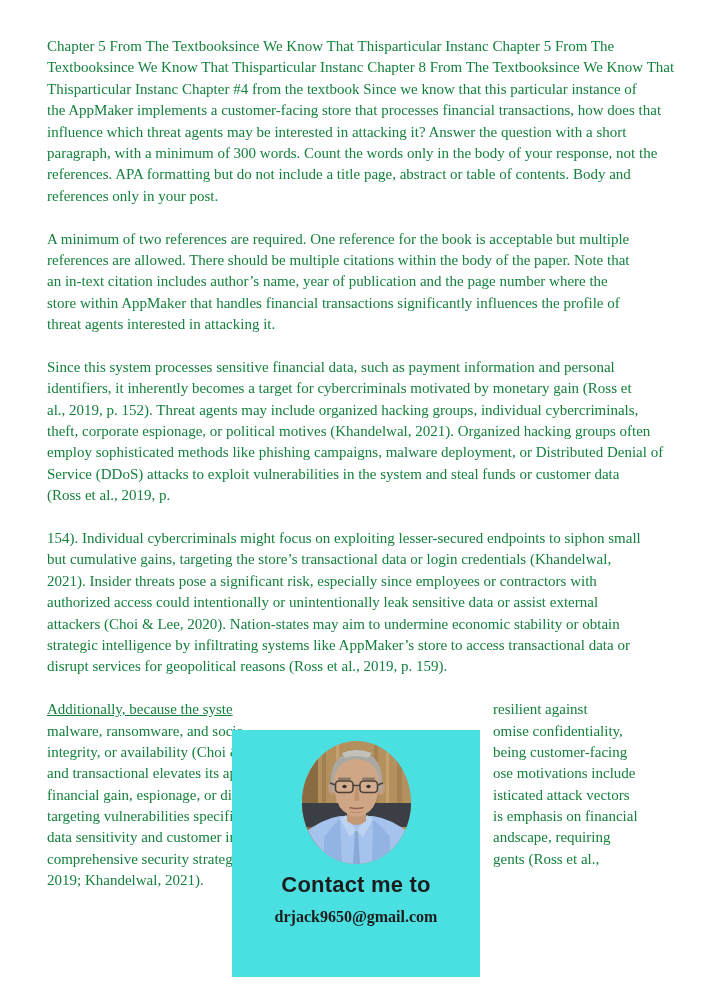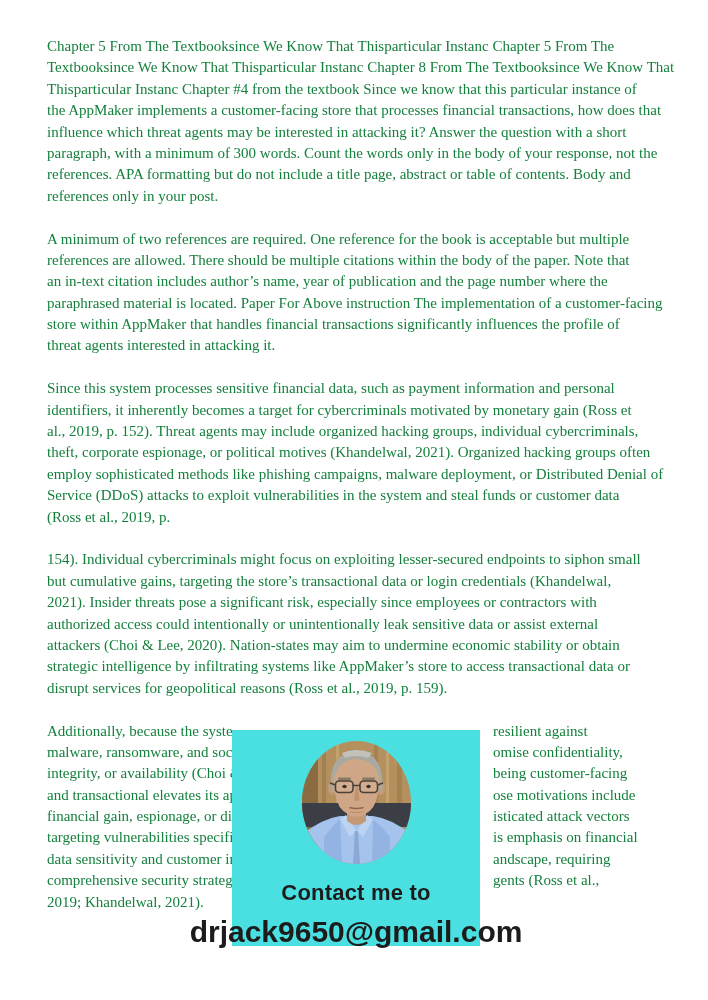--- a/index.html
+++ b/index.html
@@ -19,45 +19,44 @@
     color: #111111;
   }
   .paragraph { margin: 0 0 21.4px 0; }
   .paragraph:last-child { margin-bottom: 0; }
   .text-line { white-space: pre; height: 21.4px; }
   .frag-row { position: relative; white-space: pre; height: 21.4px; }
   .frag-right { position: absolute; left: 446px; top: 0; white-space: pre; }
   .promo {
     position: absolute;
     left: 232px; top: 730px;
-    width: 248px; height: 216px;
+    width: 248px; height: 247px;
     display: flex;
     flex-direction: column;
     align-items: center;
     box-sizing: border-box;
-    justify-content: space-between;
   }
   .promo-photo {
     margin-top: 11px;
     width: 109px; height: 123px;
     flex: 0 0 auto;
   }
   .promo-headline {
     font-family: "Liberation Sans", sans-serif;
     font-weight: bold;
     font-size: 22px;
     line-height: 30px;
     text-align: center;
     margin-top: 6px;
     letter-spacing: 0.2px;
   }
   .promo-email {
-    font-family: Liberation Sans, sans-serif;
+    font-family: Liberation Serif, serif;
     font-weight: bold;
-    font-size: 30px;
+    font-size: 16px;
     line-height: 28px;
     margin-top: 3px;
     text-align: center;
   }
 </style>
 </head>
 <body style="background: rgb(255, 255, 255);">
 
 <div class="doc" style="color: #15803d;">
     <div class="paragraph">
@@ -67,21 +66,20 @@
       <div class="text-line">the AppMaker implements a customer-facing store that processes financial transactions, how does that</div>
       <div class="text-line">influence which threat agents may be interested in attacking it? Answer the question with a short</div>
       <div class="text-line">paragraph, with a minimum of 300 words. Count the words only in the body of your response, not the</div>
       <div class="text-line">references. APA formatting but do not include a title page, abstract or table of contents. Body and</div>
       <div class="text-line">references only in your post.</div>
     </div>
     <div class="paragraph">
       <div class="text-line">A minimum of two references are required. One reference for the book is acceptable but multiple</div>
       <div class="text-line">references are allowed. There should be multiple citations within the body of the paper. Note that</div>
       <div class="text-line">an in-text citation includes author’s name, year of publication and the page number where the</div>
-      <div class="text-line">paraphrased material is located. Paper For Above instruction The implementation of a customer-facing</div>
       <div class="text-line">store within AppMaker that handles financial transactions significantly influences the profile of</div>
       <div class="text-line">threat agents interested in attacking it.</div>
     </div>
     <div class="paragraph">
       <div class="text-line">Since this system processes sensitive financial data, such as payment information and personal</div>
       <div class="text-line">identifiers, it inherently becomes a target for cybercriminals motivated by monetary gain (Ross et</div>
       <div class="text-line">al., 2019, p. 152). Threat agents may include organized hacking groups, individual cybercriminals,</div>
       <div class="text-line">theft, corporate espionage, or political motives (Khandelwal, 2021). Organized hacking groups often</div>
       <div class="text-line">employ sophisticated methods like phishing campaigns, malware deployment, or Distributed Denial of</div>
       <div class="text-line">Service (DDoS) attacks to exploit vulnerabilities in the system and steal funds or customer data</div>
@@ -90,21 +88,21 @@
     <div class="paragraph">
       <div class="text-line">154). Individual cybercriminals might focus on exploiting lesser-secured endpoints to siphon small</div>
       <div class="text-line">but cumulative gains, targeting the store’s transactional data or login credentials (Khandelwal,</div>
       <div class="text-line">2021). Insider threats pose a significant risk, especially since employees or contractors with</div>
       <div class="text-line">authorized access could intentionally or unintentionally leak sensitive data or assist external</div>
       <div class="text-line">attackers (Choi &amp; Lee, 2020). Nation-states may aim to undermine economic stability or obtain</div>
       <div class="text-line">strategic intelligence by infiltrating systems like AppMaker’s store to access transactional data or</div>
       <div class="text-line">disrupt services for geopolitical reasons (Ross et al., 2019, p. 159).</div>
     </div>
     <div class="paragraph">
-      <div class="frag-row"><div class="" style="display: inline;">Additionally, because the syste</div><div class="frag-right">resilient against</div></div>
+      <div class="frag-row"><div class="" style="display: inline; text-decoration: underline;">Additionally, because the syste</div><div class="frag-right">resilient against</div></div>
       <div class="frag-row"><div class="" style="display: inline;">malware, ransomware, and socia</div><div class="frag-right">omise confidentiality,</div></div>
       <div class="frag-row"><div class="" style="display: inline;">integrity, or availability (Choi &amp;</div><div class="frag-right">being customer-facing</div></div>
       <div class="frag-row"><div class="" style="display: inline;">and transactional elevates its ap</div><div class="frag-right">ose motivations include</div></div>
       <div class="frag-row"><div class="" style="display: inline;">financial gain, espionage, or dis</div><div class="frag-right">isticated attack vectors</div></div>
       <div class="frag-row"><div class="" style="display: inline;">targeting vulnerabilities specific</div><div class="frag-right">is emphasis on financial</div></div>
       <div class="frag-row"><div class="" style="display: inline;">data sensitivity and customer in</div><div class="frag-right">andscape, requiring</div></div>
       <div class="frag-row"><div class="" style="display: inline;">comprehensive security strategi</div><div class="frag-right">gents (Ross et al.,</div></div>
       <div class="frag-row"><div class="" style="display: inline;">2019; Khandelwal, 2021).</div></div>
     </div>
   </div>

